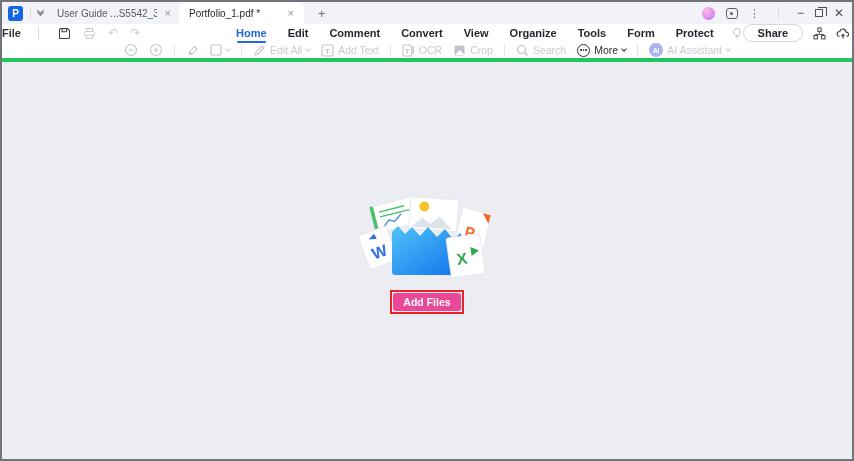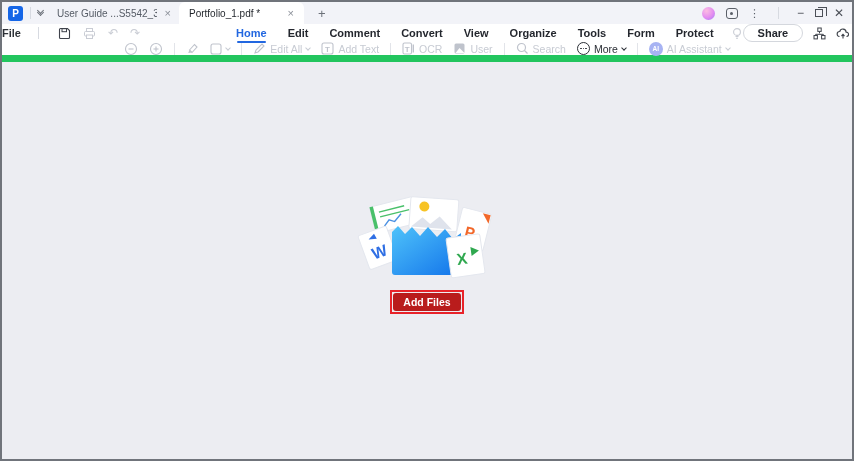--- a/index.html
+++ b/index.html
@@ -39,35 +39,35 @@
   .menubar { height:18px; background:#fff; display:flex; align-items:center; flex:0 0 18px; font-size:11px; }
   .file-lbl { color:#2e3238; font-weight:600; margin-left:0; }
   .mb-icons { display:flex; align-items:center; gap:12px; margin-left:10px; }
   .menu-center { display:flex; align-items:center; gap:21px; margin-left:96px;text-align:center; }
   .menu-item { color:#24272e; font-weight:600; position:relative; cursor:pointer; }
   .menu-item.active { color:#2267e0; }
   .menu-item.active::after { content:''; position:absolute; left:1px; right:1px; bottom:-4px; height:2px; background:#2267e0; border-radius:1px; }
   .mb-right { margin-left:auto; display:flex; align-items:center; gap:10px; padding-right:10px; }
   .share-btn { border:1px solid #d4d7dd; border-radius:10px; background:#fff; font-size:11px; font-weight:600; color:#24272e; padding:2px 14px; font-family:"Liberation Sans",sans-serif; }
   
-  .toolbar { height:20px; background:#fff; display:flex; align-items:center; justify-content:center; gap:11px; flex:0 0 20px; border-bottom:7px solid #22c55e; }
+  .toolbar { height:20px; background:#fff; display:flex; align-items:center; justify-content:center; gap:11px; flex:0 0 20px; border-bottom:4px solid #22c55e; }
   .tool { display:flex; align-items:center; gap:4px; font-size:10.5px; color:#c7cbd3; }
   .tool.dark { color:#2b2f36; }
   .vsep { width:1px; height:12px; background:#e2e4e9; }
   .tool .chev { width:4px; height:4px; border-width:1.1px; margin-top:-2px; }
   .ai-circle { width:14px; height:14px; border-radius:50%; background:#a7b3f3; color:#fff; font-size:6.5px; font-weight:bold; display:flex; align-items:center; justify-content:center; }
   .more-circ { width:13px; height:13px; border-radius:50%; border:1.2px solid #2b2f36; display:flex; align-items:center; justify-content:center; gap:1px; }
   .more-circ i { width:1.6px; height:1.6px; border-radius:50%; background:#2b2f36; display:block; }
   
   .main { flex:1; background:#ecedf2; display:flex; flex-direction:column; align-items:center; }
   .illustration { margin-top:128px; }
   .btn-row { display:flex; gap:16px; margin-top:10px; }
   .red-box { border:2px solid #e8232a; padding:1px; }
   .btn { height:18px; min-width:62px; border-radius:3px; font-size:10.5px; font-weight:700; display:flex; align-items:center; justify-content:center; padding:0 10px; font-family:"Liberation Sans",sans-serif; border:none; cursor:pointer; }
-  .btn.primary { background:#b91c1c; color:#fff;align-items:center; }
+  .btn.primary { background:#ec4899; color:#fff;align-items:center; }
   .btn.secondary { background:#fff; color:#24272e; box-shadow:0 0 0 1px #e3e5ea inset; }
   svg { display:block; }
 </style>
 </head>
 <body>
 
 <div class="window">
 
   <div class="titlebar">
     <div class="logo">
@@ -209,21 +209,21 @@
           <text x="5.2" y="9.5" font-size="8" font-weight="bold" fill="#bfc3cc" text-anchor="middle" font-family="Liberation Sans">T</text>
           <rect x="10.6" y="2.5" width="1.4" height="8" fill="#bfc3cc"></rect>
         </svg>
       <span>OCR</span>
     </span>
     <span class="tool">
       <svg width="13" height="13" viewBox="0 0 13 13">
           <rect x="1.5" y="1.5" width="10" height="10" rx="1.5" fill="#bfc3cc"></rect>
           <path d="M2.5 11 l4-5 l5 5 z" fill="#fff"></path>
         </svg>
-      <span>User</span>
+      <span>Crop</span>
     </span>
     <span class="vsep"></span>
     <span class="tool">
       <svg width="13" height="13" viewBox="0 0 13 13">
           <circle cx="5.5" cy="5.5" r="4" fill="none" stroke="#bfc3cc" stroke-width="1.2"></circle>
           <line x1="8.5" y1="8.5" x2="11.5" y2="11.5" stroke="#bfc3cc" stroke-width="1.2"></line>
         </svg>
       <span>Search</span>
     </span>
     <span class="tool dark">

